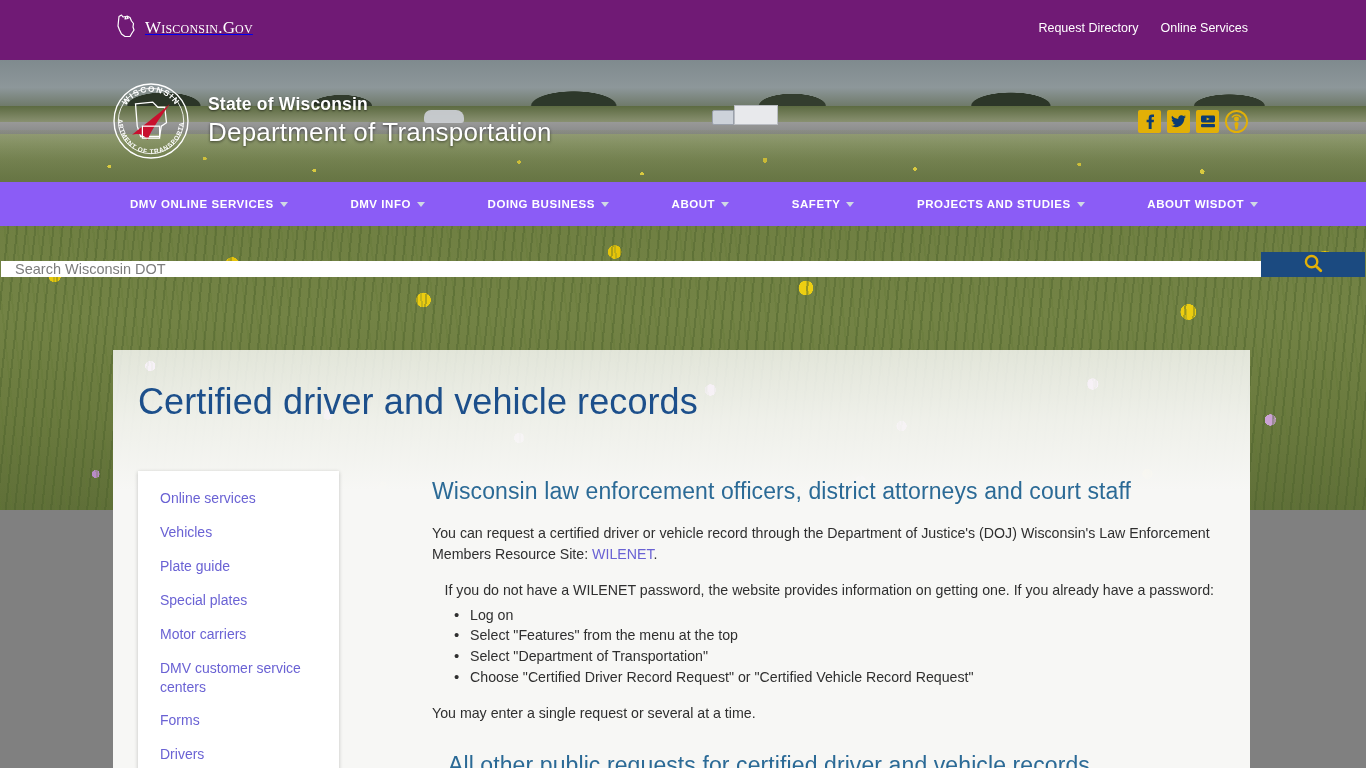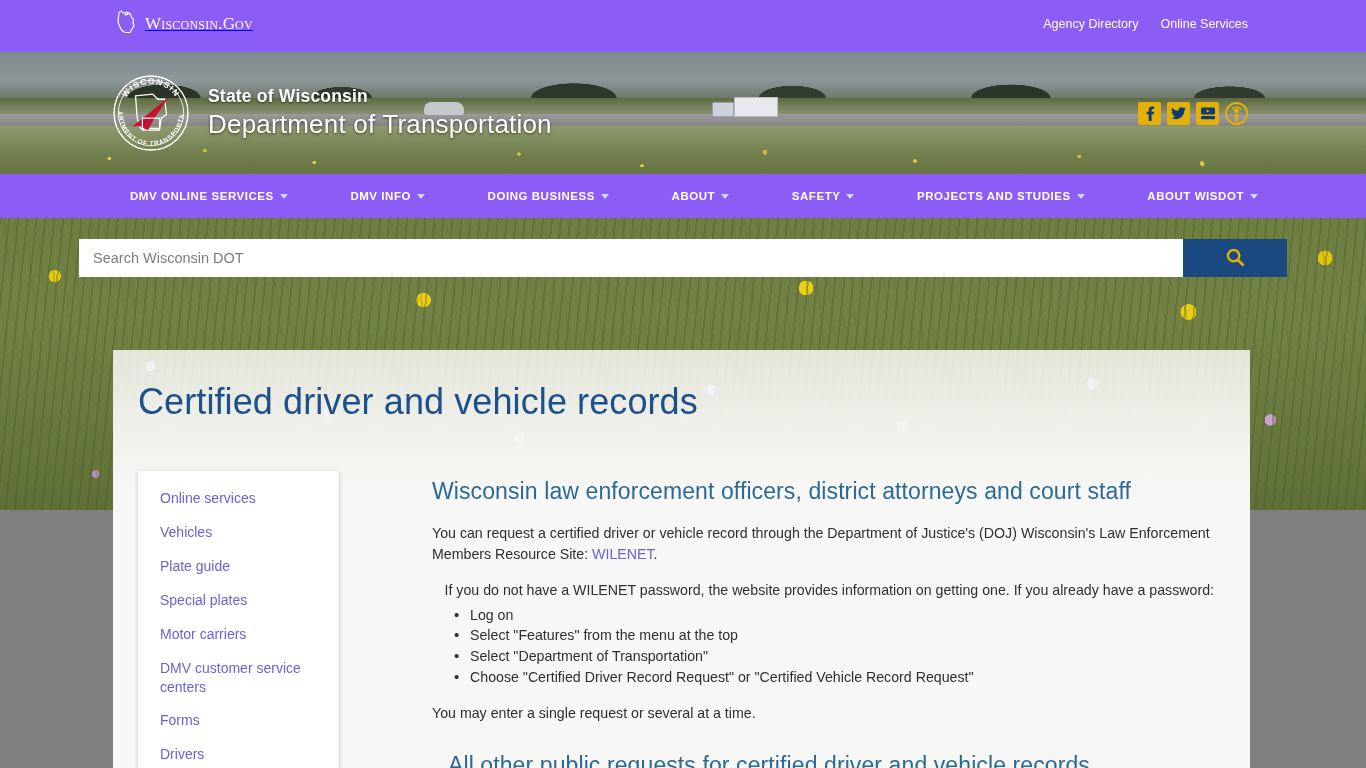--- a/index.html
+++ b/index.html
@@ -5,21 +5,21 @@
   * { box-sizing: border-box; margin: 0; padding: 0; }
   html, body { width: 1366px; height: 768px; overflow: hidden; }
   body {
     font-family: "Liberation Sans", sans-serif;
     background: #808080;
     position: relative;
   }
 
   
   .state-bar {
-    height: 52px; background: #8b5cf6;
+    height: 60px; background: #701a75;
     display: flex; align-items: center; justify-content: space-between;
     padding: 0 118px 4px 113px; position: relative; z-index: 30;
   }
   .wi-logo { display: flex; align-items: center; gap: 6px; }
   .wi-logo .wordmark {
     color: #fff; font-size: 17px; letter-spacing: .2px;
     font-family: "Liberation Serif", serif; font-variant: small-caps;
     font-weight: 400; white-space: nowrap;
   }
   .state-links { display: flex; gap: 22px; }
@@ -146,21 +146,21 @@
     background:
       repeating-linear-gradient(96deg, rgba(70,92,40,.35) 0 2px, transparent 2px 9px),
       repeating-linear-gradient(84deg, rgba(96,118,52,.28) 0 2px, transparent 2px 11px);
   }
 
   
   .search-row {
     position:absolute; left:0; top:239px; width:1366px; z-index:22;
     display:flex; justify-content:center;
   }
-  .search-wrap { width: 1208px; display:flex; height:38px; }
+  .search-wrap { width: 1364px; display:flex; height:38px;align-items:flex-end; }
   .search-input {
     flex:1 1 auto; border:none; outline:none; background:#fff;
     font-family:"Liberation Sans",sans-serif; font-size:14.5px; color:#333;
     padding: 0 14px;
   }
   .search-input::placeholder { color:#7d7d7d; }
   .search-btn {
     width:104px; background:#1b4a80; border:none; cursor:pointer;
     display:flex; align-items:center; justify-content:center;
   }
@@ -221,21 +221,21 @@
   <a class="wi-logo" href="#">
     <span>
       <svg width="26" height="24" viewBox="0 0 26 24" aria-hidden="true">
         <path d="M6 2.5 L8.5 1 L10 3 L13 2.5 L12 5 L15 4.5 L14 2 L17 3.5 L18.5 7 L20.5 9.5
                  L20 13 L21 16 L19 19 L17 22.5 L12 22.5 L8.5 20 L6.5 16 L5 12 L5.5 7 Z" fill="none" stroke="#ffffff" stroke-width="1.2" stroke-linejoin="round"></path>
       </svg>
     </span>
     <span class="wordmark">Wisconsin.Gov</span>
   </a>
   <div class="state-links">
-    <a href="#">Agency Directory</a>
+    <a href="#">Request Directory</a>
     <a href="#">Online Services</a>
   </div>
 </div>
 
 <div class="banner">
   <div class="road"></div>
   <div class="car"></div>
   <div class="truck">
     <div class="box"></div>
       <div class="cab"></div>

